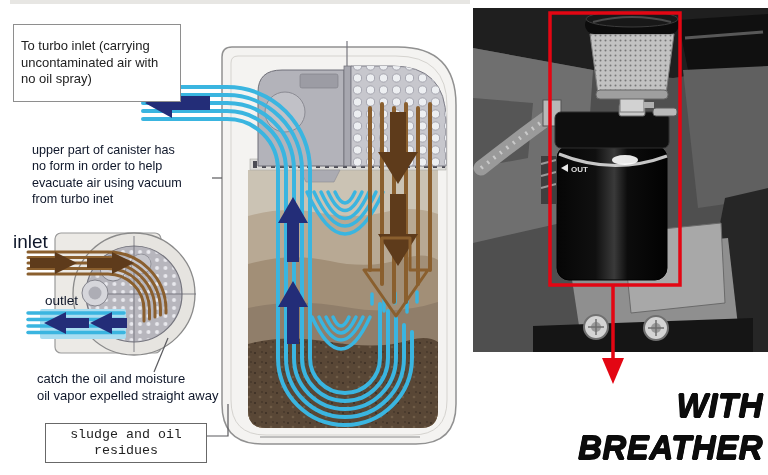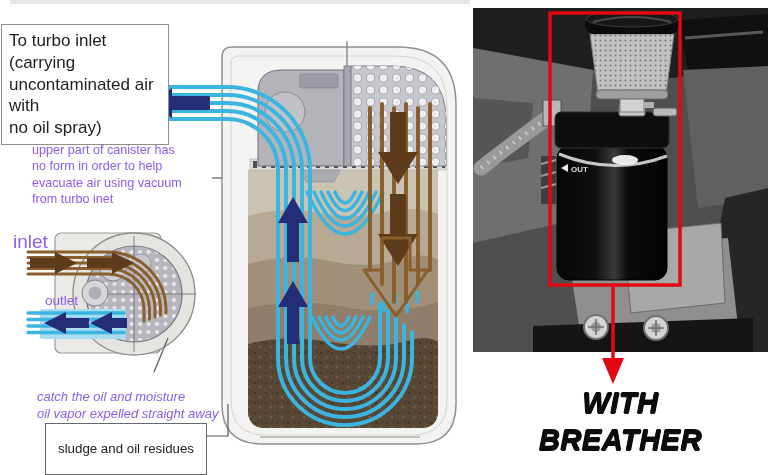--- a/index.html
+++ b/index.html
@@ -1,30 +1,30 @@
 <!DOCTYPE html>
 <html><head>
 <meta charset="utf-8">
 <style>
   html,body{margin:0;padding:0;background:#fff;}
   .stage{position:relative;width:768px;height:475px;background:#ffffff;overflow:hidden;
          font-family:"Liberation Sans",sans-serif;color:#2b2b2b;}
   .abs{position:absolute;}
-  .note{position:absolute;white-space:pre-line;color:#8b5cf6;}
+  .note{position:absolute;white-space:pre-line;color:#0f172a;}
   .lblbox{position:absolute;background:#fff;border:1.5px solid #8e8e8e;white-space:pre-line;color:#222;}
   .topstrip{position:absolute;left:10px;top:0;width:460px;height:4px;background:#e7e6e3;}
-  #turbo-box{left:1px;top:24px;width:152px;padding:5px 7px;font-size:17px;line-height:1.28;}
+  #turbo-box{left:13px;top:24px;width:152px;padding:13px 7px;font-size:13px;line-height:1.28;}
   #upper-note{left:32px;top:142px;width:205px;font-size:12.6px;line-height:1.3;}
   #inlet-label{left:13px;top:231px;font-size:19px;}
   #outlet-label{left:13px;top:293px;font-size:13.5px;margin-left:32px;}
-  #catch-note{left:37px;top:388px;width:230px;font-size:13px;line-height:1.32;font-style:italic;}
+  #catch-note{left:37px;top:370px;width:230px;font-size:13px;line-height:1.32;}
   #sludge-box{left:45px;top:423px;width:148px;font-size:13.3px;text-align:center;
-              border:1.5px solid #686868;padding:17px 6px;line-height:16px;}
-  #with-breather{left:478px;top:385px;width:285px;text-align:center;white-space:pre-line;
-                 font-size:29px;line-height:1.26;font-weight:bold;font-style:italic;
+              border:1.5px solid #686868;padding:3px 6px;line-height:16px;font-family:Liberation Mono, monospace;}
+  #with-breather{left:478px;top:385px;width:285px;text-align:right;white-space:pre-line;
+                 font-size:33px;line-height:1.26;font-weight:bold;font-style:italic;
                  letter-spacing:.5px;color:#0c0c0c;
                  text-shadow:.6px 0 #0c0c0c,-.6px 0 #0c0c0c,0 .6px #0c0c0c,0 -.6px #0c0c0c;}
   svg{display:block;}
 </style>
 </head>
 <body>
 
 <div class="stage">
 
   <svg class="abs" style="left:0;top:0" width="473" height="475" viewBox="0 0 473 475">

